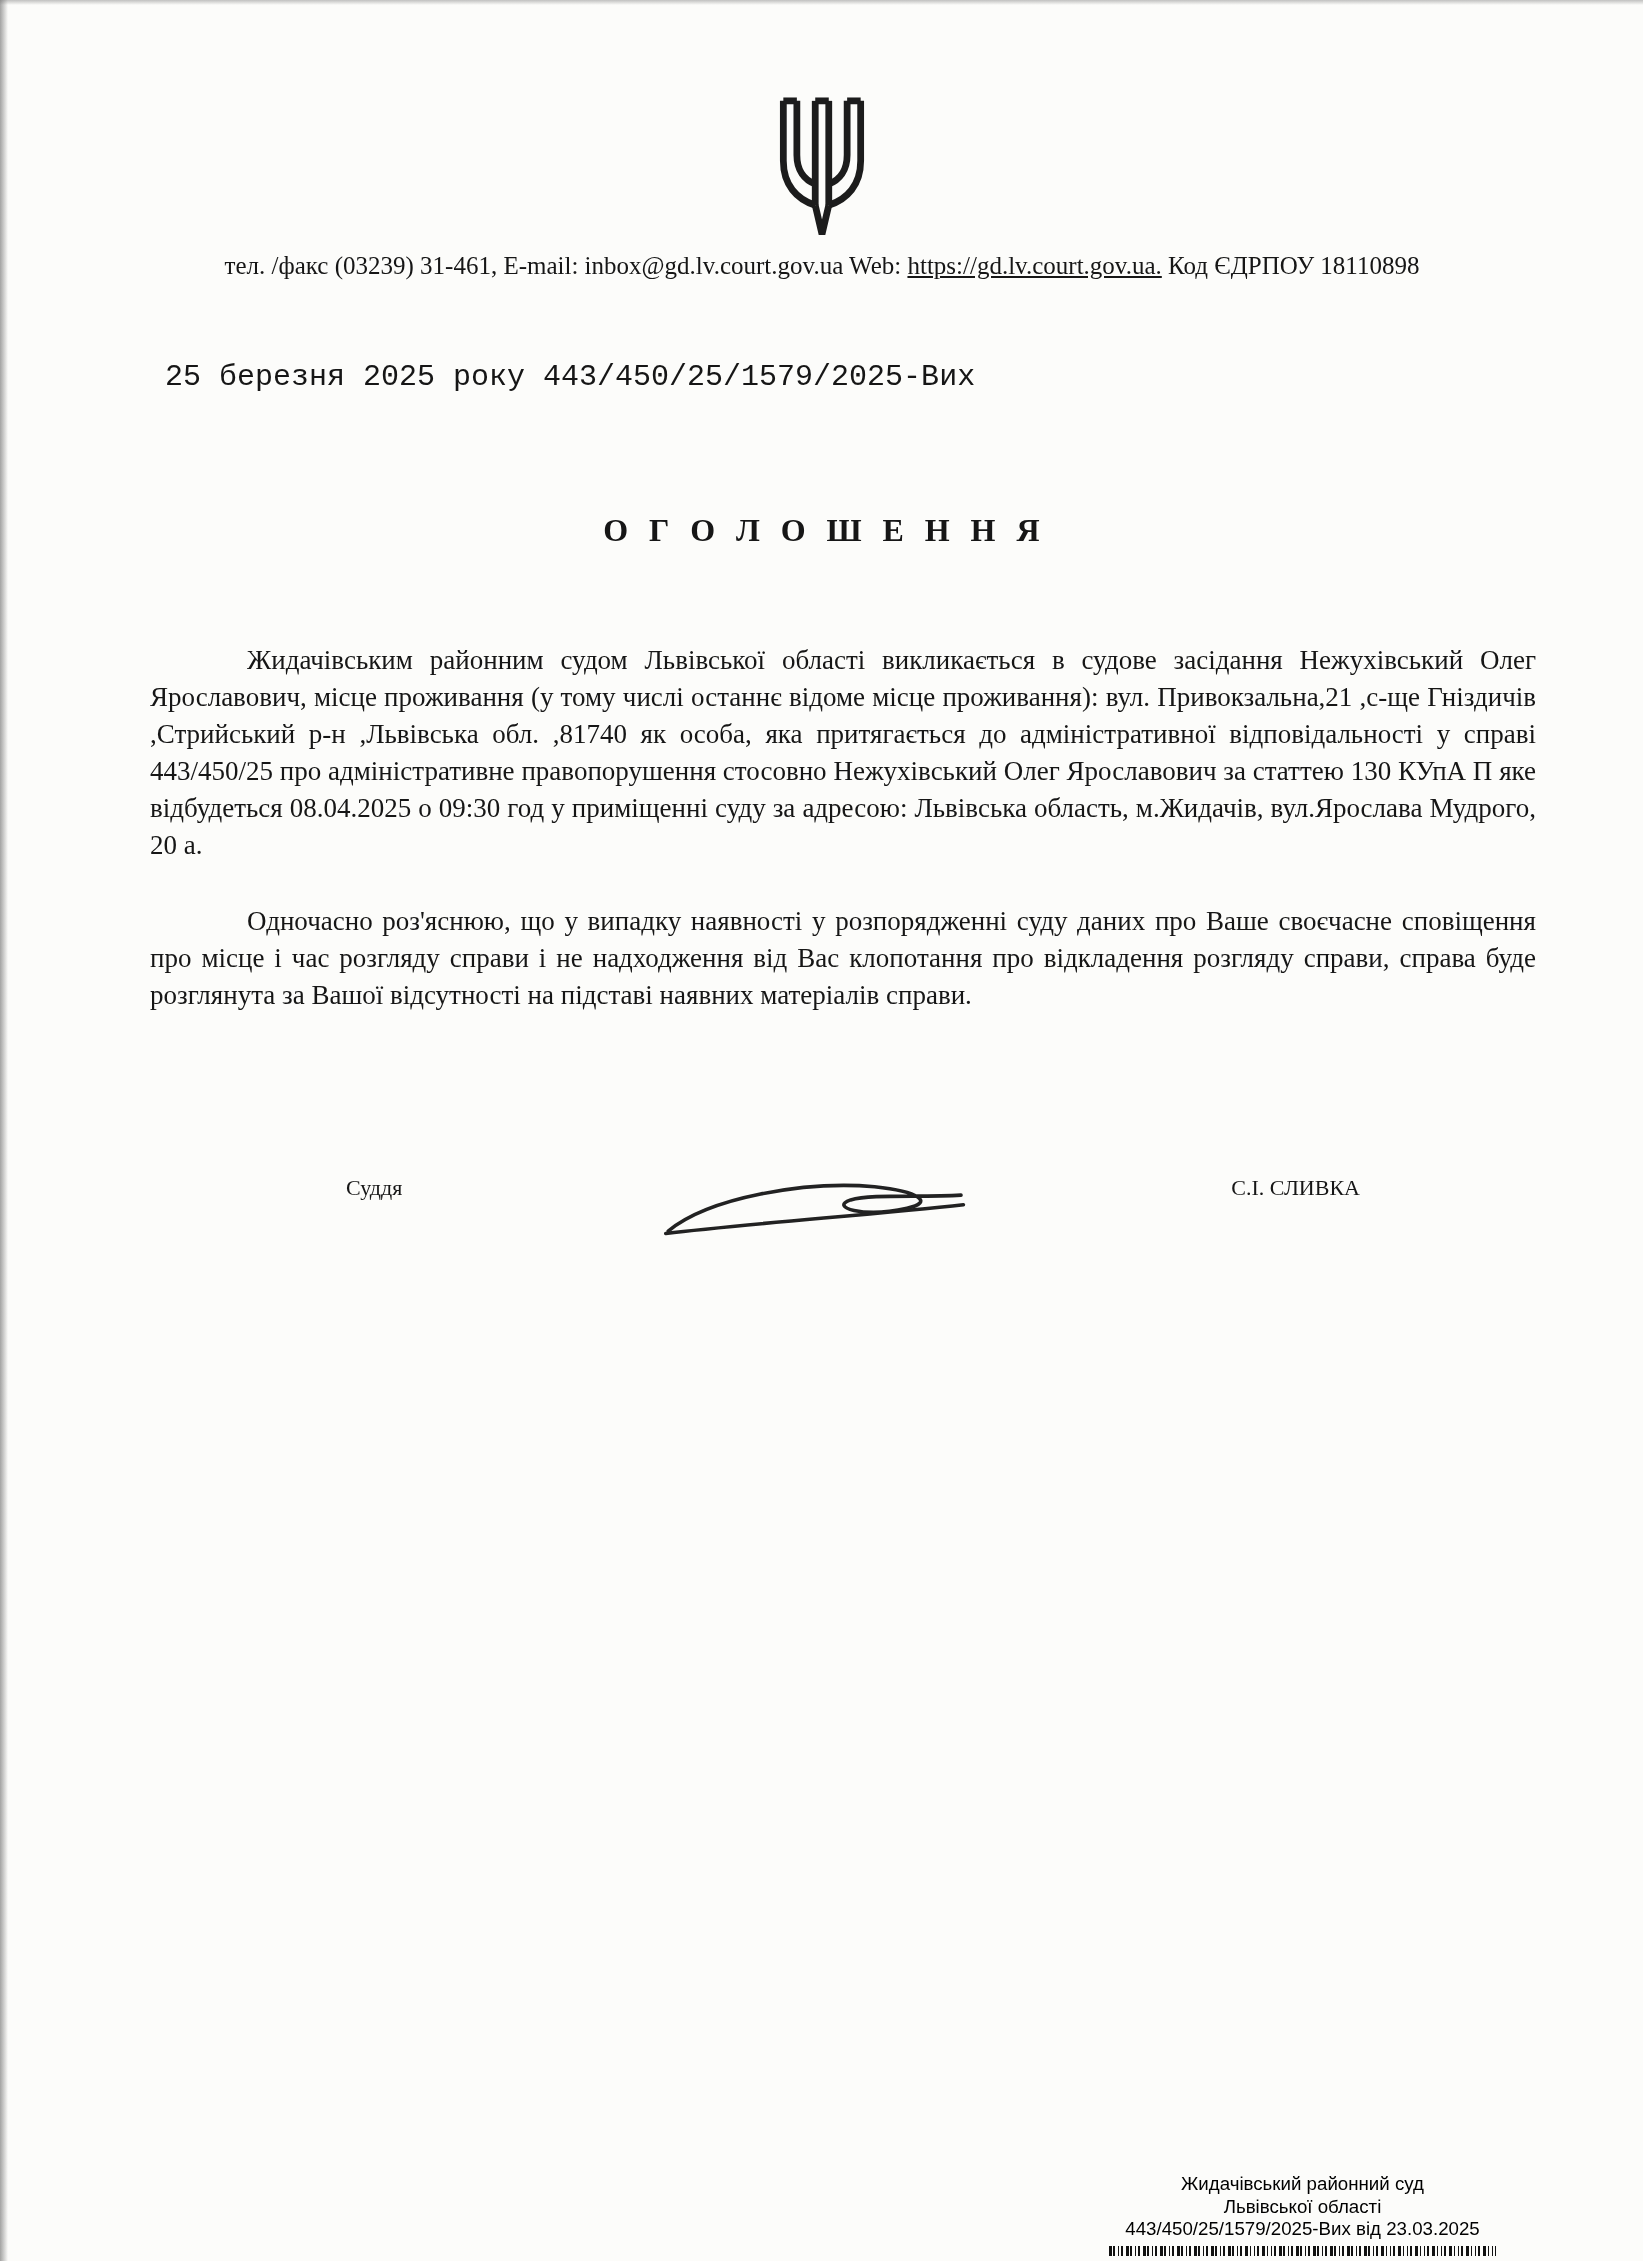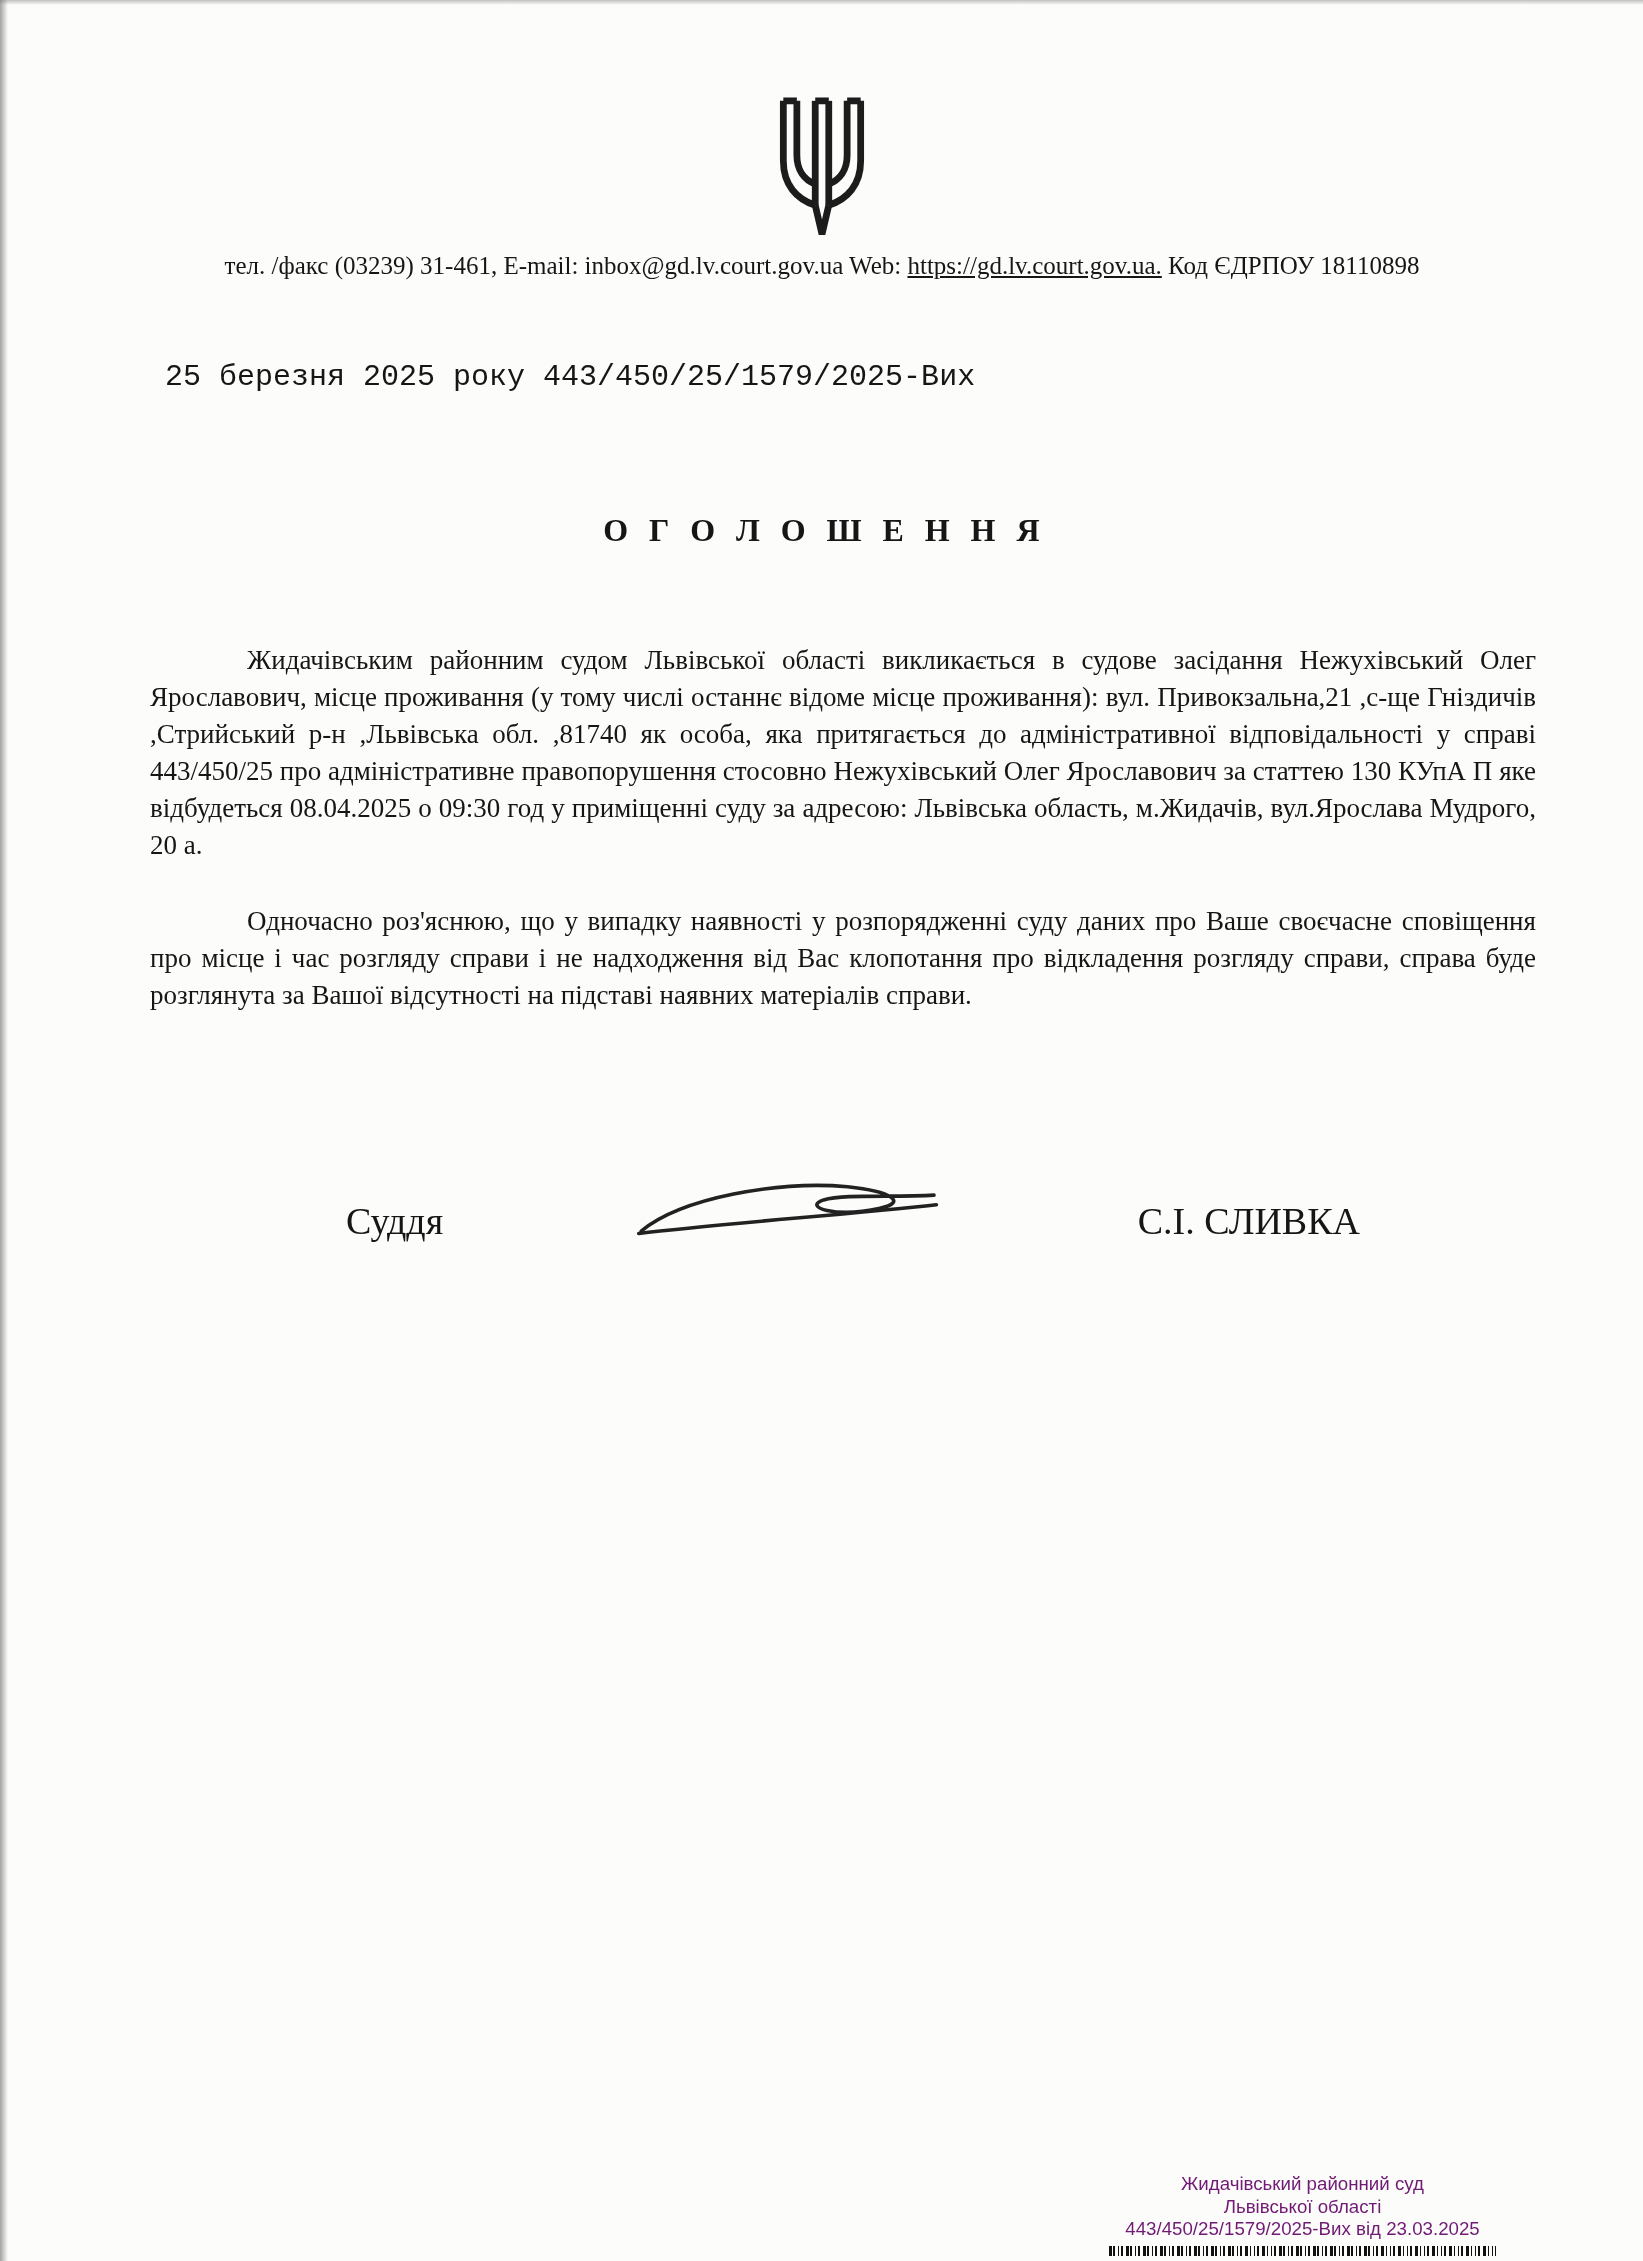--- a/index.html
+++ b/index.html
@@ -56,35 +56,35 @@
     font-size: 27px;
     line-height: 37px;
     text-align: justify;
     text-indent: 97px;
   }
   .body-p.first { margin-top: 93px; }
   .body-p + .body-p { margin-top: 39px; }
   .sig-row {
     margin: 161px 284px 0 346px;
     display: flex;
-    align-items: center;
+    align-items: flex-start;
     justify-content: space-between;
-    font-size: 38px;
+    font-size: 22px;
   }
   .sig-scribble { display: inline-block; transform: translateY(-3.9px); }
   .stamp {
     position: absolute;
     right: 129px;
     bottom: 5.2px;
     width: 425px;
     text-align: center;
     font-family: "Liberation Sans", sans-serif;
     font-size: 18.7px;
     line-height: 22.6px;
-    color: #701a75;
+    color: #000000;
   }
   .barcode {
     width: 387px;
     height: 9.7px;
     margin: 5.2px auto 0;
     background: repeating-linear-gradient(90deg,
       #111 0px 2.6px, transparent 2.6px 4.5px,
       #111 4.5px 5.8px, transparent 5.8px 9px,
       #111 9px 9.7px, transparent 9.7px 12.2px,
       #111 12.2px 14px, transparent 14px 17px);

